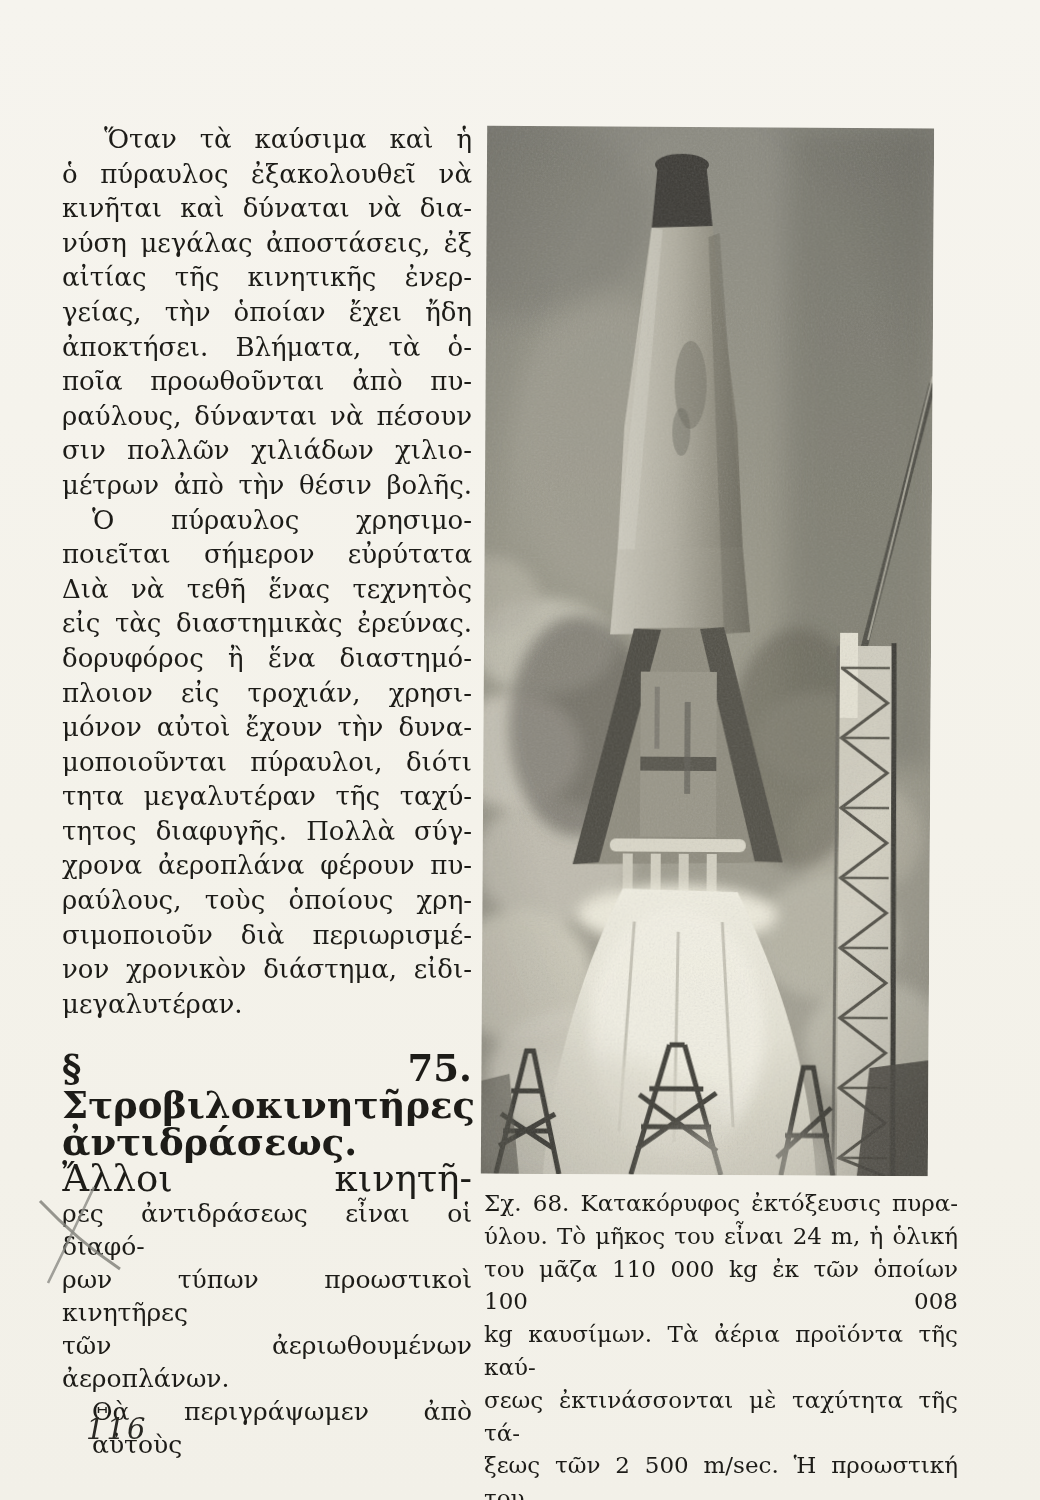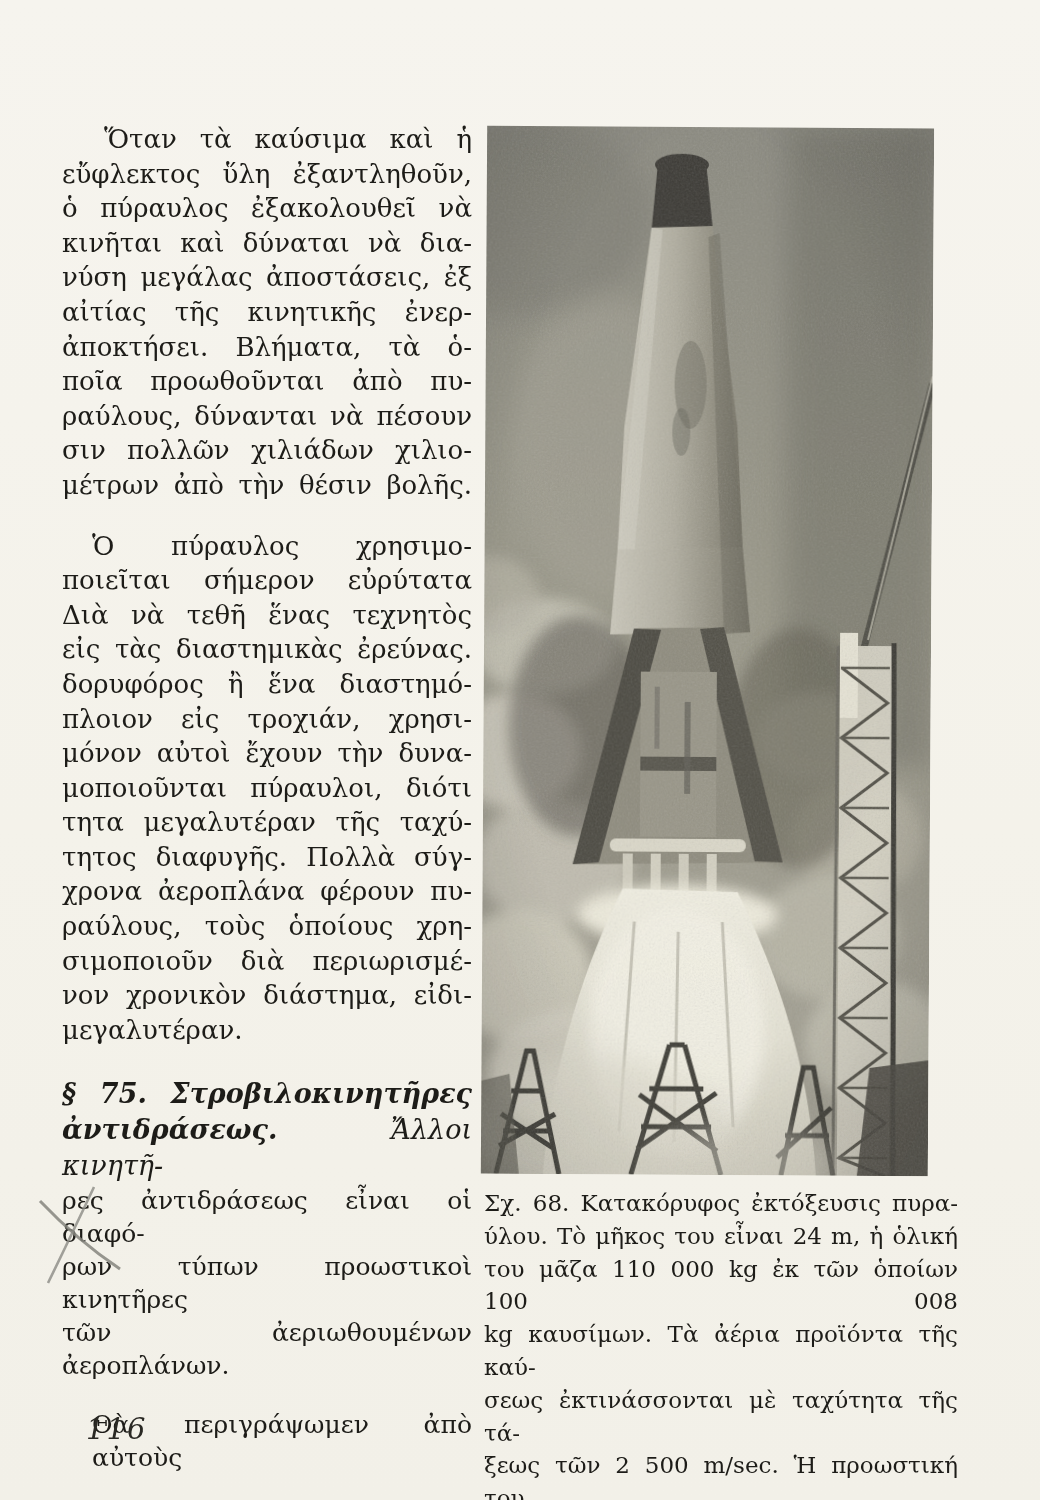--- a/index.html
+++ b/index.html
@@ -12,23 +12,23 @@
     overflow:hidden;
   }
   
   .col{
     position:absolute;left:62px;top:122px;width:410px;
     font-size:26px;line-height:34.6px;
   }
   .jl{text-align:justify;text-align-last:justify;}
   .tl{text-align:left;text-align-last:left;}
   .ind{padding-left:42px;}
-  .ind2{padding-left:30px;margin-top:26px;}
+  .ind2{padding-left:30px;}
   .sec{margin-top:29px;font-size:25px;line-height:33px;}
-  .sec .hline{font-size:27px;line-height:36px;font-style:italic;}
+  .sec .hline{font-size:37px;line-height:36px;}
   .bold{font-weight:bold;}
   
   .photo{
     position:absolute;left:484px;top:127px;width:447px;height:1048px;
     transform:rotate(.35deg);overflow:hidden;
   }
   .photo svg{display:block;}
   .caption{
     position:absolute;left:484px;top:1187px;width:474px;
     font-size:23px;line-height:32.8px;
@@ -40,25 +40,25 @@
   .pencil{position:absolute;left:30px;top:1183px;width:96px;height:104px;}
 </style>
 </head>
 <body>
 
 <div class="page">
 
   <div class="col">
     <div>
       <div class="jl ind">Ὅταν τὰ καύσιμα καὶ ἡ</div>
-      <div class="jl">εὔφλεκτος ὕλη ἐξαντληθοῦν,</div>
       <div class="jl">ὁ πύραυλος ἐξακολουθεῖ νὰ</div>
       <div class="jl">κινῆται καὶ δύναται νὰ δια-</div>
       <div class="jl">νύση μεγάλας ἀποστάσεις, ἐξ</div>
       <div class="jl">αἰτίας τῆς κινητικῆς ἐνερ-</div>
+      <div class="jl">γείας, τὴν ὁποίαν ἔχει ἤδη</div>
       <div class="jl">ἀποκτήσει. Βλήματα, τὰ ὁ-</div>
       <div class="jl">ποῖα προωθοῦνται ἀπὸ πυ-</div>
       <div class="jl">ραύλους, δύνανται νὰ πέσουν</div>
       <div class="jl">σιν πολλῶν χιλιάδων χιλιο-</div>
       <div class="jl">μέτρων ἀπὸ τὴν θέσιν βολῆς.</div>
     </div>
     <div>
       <div class="jl ind2">Ὁ πύραυλος χρησιμο-</div>
       <div class="jl">ποιεῖται σήμερον εὐρύτατα</div>
       <div class="jl">Διὰ νὰ τεθῆ ἕνας τεχνητὸς</div>

